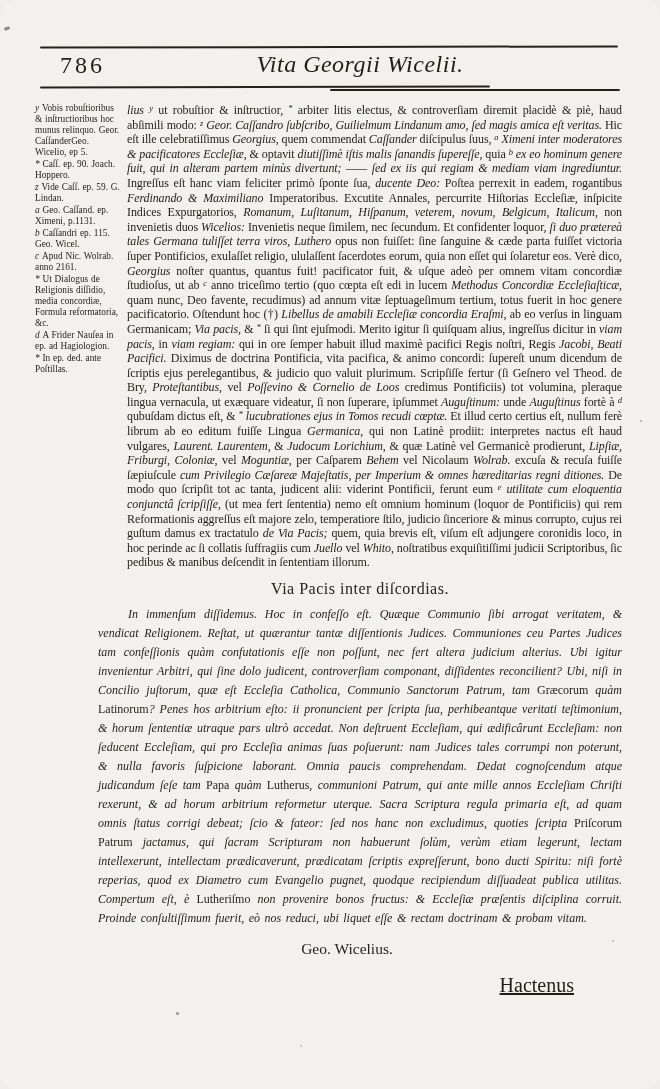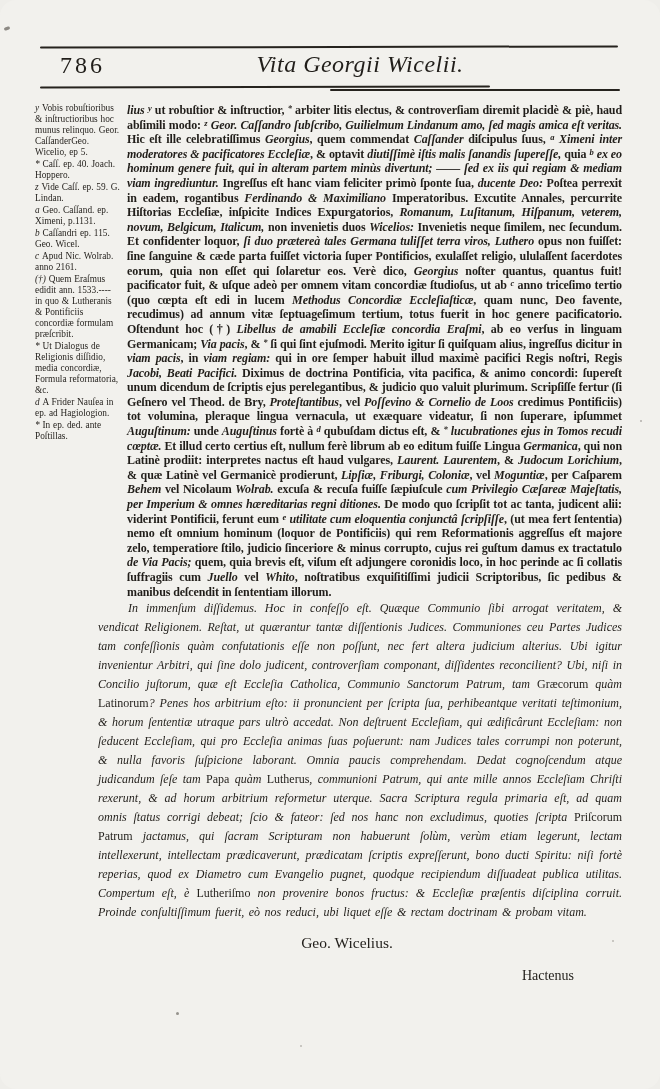--- a/index.html
+++ b/index.html
@@ -31,21 +31,21 @@
   }
   
   .body-col { position: absolute; top: 95px; left: 35px; right: 38px; margin-top: 8px; }
   .content { display: flex; align-items: flex-start; }
   .margin-notes {
     width: 92px; flex: 0 0 92px; box-sizing: border-box; padding-right: 7px;
     font-size: 9.3px; line-height: 11px; text-align: left;
   }
   .note { margin-bottom: 1px; word-spacing: 0.5px; }
   .note .marker { font-style: italic; }
-  .main-text { flex: 1 1 auto; font-weight: bold; }
+  .main-text { flex: 1 1 auto; }
   .para {
     margin: 0; text-align: justify;
     font-size: 12px; line-height: 14.6px; letter-spacing: -0.1px;
   }
   .it { font-style: italic; }
   .rm { font-style: normal; }
   sup.ref {
     font-style: italic; font-size: 8.5px; line-height: 0; vertical-align: 0.35em;
   }
   
@@ -55,21 +55,21 @@
     font-size: 16px; font-weight: normal; letter-spacing: 0.5px;
   }
   .quote {
     margin: 0; text-align: justify; text-indent: 30px;
     font-size: 12px; line-height: 19px; word-spacing: 1.5px;
   }
   .signature {
     margin-top: 12px; text-align: center; padding-right: 26px; font-size: 15.5px;
   }
   .catchword {
-    margin-top: 16px; text-align: right; padding-right: 48px; font-size: 14px;
+    margin-top: 16px; text-align: right; padding-right: 48px; font-size: 20px; text-decoration: underline;
   }
   
   .speck { position: absolute; background: #3a352e; border-radius: 50%; opacity: .55; }
   .speck.s1 { left: 4px;  top: 27px;  width: 6px; height: 3px; border-radius: 2px; transform: rotate(-20deg); }
   .speck.s2 { left: 176px; top: 1012px; width: 3px; height: 3px; opacity: .5; }
   .speck.s3 { left: 640px; top: 420px; width: 2px; height: 2px; opacity: .35; }
   .speck.s4 { left: 300px; top: 1045px; width: 2px; height: 2px; opacity: .3; }
   .speck.s5 { left: 612px; top: 940px; width: 2px; height: 2px; opacity: .3; }
 </style>
 </head>
@@ -87,36 +87,36 @@
   <div class="page-number">786</div>
   <div class="page-title">Vita Georgii Wicelii.</div>
   <div class="rule rule-bottom"></div>
   <div class="rule rule-bottom2"></div>
 
   <div class="body-col">
 
     <div class="content">
       <aside class="margin-notes">
           <div class="note"><span class="marker">y </span><span>Vobis robuſtioribus &amp; inſtructioribus hoc munus relinquo. Geor. CaſſanderGeo. Wicelio, ep 5.</span></div>
-          <div class="note"><span class="marker">* </span><span>Caſſ. ep. 40. Joach. Hoppero.</span></div>
+          <div class="note"><span class="marker">* </span><span>Caſſ. ep. 90. Joach. Hoppero.</span></div>
           <div class="note"><span class="marker">z </span><span>Vide Caſſ. ep. 59. G. Lindan.</span></div>
           <div class="note"><span class="marker">a </span><span>Geo. Caſſand. ep. Ximeni, p.1131.</span></div>
           <div class="note"><span class="marker">b </span><span>Caſſandri ep. 115. Geo. Wicel.</span></div>
           <div class="note"><span class="marker">c </span><span>Apud Nic. Wolrab. anno 2161.</span></div>
-          <div class="note"><span class="marker">(†) </span><span>Quem Eraſmus edidit ann. 1533.---- in quo &amp; Lutheranis &amp; Pontificiis concordiæ formulam præſcribit.</span></div>
           <div class="note"><span class="marker">* </span><span>Ut Dialogus de Religionis diſſidio, media concordiæ, Formula reformatoria, &amp;c.</span></div>
           <div class="note"><span class="marker">d </span><span>A Frider Nauſea in ep. ad Hagiologion.</span></div>
           <div class="note"><span class="marker">* </span><span>In ep. ded. ante Poſtillas.</span></div>
         </aside>
       <div class="main-text">
         <p class="para"><span class="it">lius </span><sup class="ref">y</sup><span class="rm"> ut robuſtior &amp; inſtructior, </span><sup class="ref">*</sup><span class="rm"> arbiter litis electus, &amp; controverſiam diremit placidè &amp; piè, haud abſimili modo: </span><sup class="ref">z</sup><span class="it"> Geor. Caſſandro ſubſcribo, Guilielmum Lindanum amo, ſed magis amica eſt veritas.</span><span class="rm"> Hic eſt ille celebratiſſimus </span><span class="it">Georgius</span><span class="rm">, quem commendat </span><span class="it">Caſſander</span><span class="rm"> diſcipulus ſuus, </span><sup class="ref">a</sup><span class="it"> Ximeni inter moderatores &amp; pacificatores Eccleſiæ</span><span class="rm">, &amp; optavit </span><span class="it">diutiſſimè iſtis malis ſanandis ſupereſſe,</span><span class="rm"> quia </span><sup class="ref">b</sup><span class="it"> ex eo hominum genere fuit, qui in alteram partem minùs divertunt; —— ſed ex iis qui regiam &amp; mediam viam ingrediuntur.</span><span class="rm"> Ingreſſus eſt hanc viam feliciter primò ſponte ſua, </span><span class="it">ducente Deo:</span><span class="rm"> Poſtea perrexit in eadem, rogantibus </span><span class="it">Ferdinando &amp; Maximiliano</span><span class="rm"> Imperatoribus. Excutite Annales, percurrite Hiſtorias Eccleſiæ, inſpicite Indices Expurgatorios, </span><span class="it">Romanum, Luſitanum, Hiſpanum, veterem, novum, Belgicum, Italicum,</span><span class="rm"> non invenietis duos </span><span class="it">Wicelios:</span><span class="rm"> Invenietis neque ſimilem, nec ſecundum. Et confidenter loquor, </span><span class="it">ſi duo prætereà tales Germana tuliſſet terra viros, Luthero</span><span class="rm"> opus non fuiſſet: ſine ſanguine &amp; cæde parta fuiſſet victoria ſuper Pontificios, exulaſſet religio, ululaſſent ſacerdotes eorum, quia non eſſet qui ſolaretur eos. Verè dico, </span><span class="it">Georgius</span><span class="rm"> noſter quantus, quantus fuit! pacificator fuit, &amp; uſque adeò per omnem vitam concordiæ ſtudioſus, ut ab </span><sup class="ref">c</sup><span class="rm"> anno triceſimo tertio (quo cœpta eſt edi in lucem </span><span class="it">Methodus Concordiæ Eccleſiaſticæ</span><span class="rm">, quam nunc, Deo favente, recudimus) ad annum vitæ ſeptuageſimum tertium, totus fuerit in hoc genere pacificatorio. Oſtendunt hoc (†) </span><span class="it">Libellus de amabili Eccleſiæ concordia Eraſmi</span><span class="rm">, ab eo verſus in linguam Germanicam; </span><span class="it">Via pacis</span><span class="rm">, &amp; </span><sup class="ref">*</sup><span class="rm"> ſi qui ſint ejuſmodi. Merito igitur ſi quiſquam alius, ingreſſus dicitur in </span><span class="it">viam pacis</span><span class="rm">, in </span><span class="it">viam regiam:</span><span class="rm"> qui in ore ſemper habuit illud maximè pacifici Regis noſtri, Regis </span><span class="it">Jacobi, Beati Pacifici.</span><span class="rm"> Diximus de doctrina Pontificia, vita pacifica, &amp; animo concordi: ſupereſt unum dicendum de ſcriptis ejus perelegantibus, &amp; judicio quo valuit plurimum. Scripſiſſe fertur (ſi Geſnero vel Theod. de Bry, </span><span class="it">Proteſtantibus</span><span class="rm">, vel </span><span class="it">Poſſevino &amp; Cornelio de Loos</span><span class="rm"> credimus Pontificiis) tot volumina, pleraque lingua vernacula, ut exæquare videatur, ſi non ſuperare, ipſummet </span><span class="it">Auguſtinum:</span><span class="rm"> unde </span><span class="it">Auguſtinus</span><span class="rm"> fortè à </span><sup class="ref">d</sup><span class="rm"> qubuſdam dictus eſt, &amp; </span><sup class="ref">*</sup><span class="it"> lucubrationes ejus in Tomos recudi cœptæ.</span><span class="rm"> Et illud certo certius eſt, nullum ferè librum ab eo editum fuiſſe Lingua </span><span class="it">Germanica</span><span class="rm">, qui non Latinè prodiit: interpretes nactus eſt haud vulgares, </span><span class="it">Laurent. Laurentem</span><span class="rm">, &amp; </span><span class="it">Judocum Lorichium</span><span class="rm">, &amp; quæ Latinè vel Germanicè prodierunt, </span><span class="it">Lipſiæ, Friburgi, Coloniæ</span><span class="rm">, vel </span><span class="it">Moguntiæ</span><span class="rm">, per Caſparem </span><span class="it">Behem</span><span class="rm"> vel Nicolaum </span><span class="it">Wolrab.</span><span class="rm"> excuſa &amp; recuſa fuiſſe ſæpiuſcule </span><span class="it">cum Privilegio Cæſareæ Majeſtatis, per Imperium &amp; omnes hæreditarias regni ditiones.</span><span class="rm"> De modo quo ſcripſit tot ac tanta, judicent alii: viderint Pontificii, ferunt eum </span><sup class="ref">e</sup><span class="it"> utilitate cum eloquentia conjunctâ ſcripſiſſe</span><span class="rm">, (ut mea fert ſententia) nemo eſt omnium hominum (loquor de Pontificiis) qui rem Reformationis aggreſſus eſt majore zelo, temperatiore ſtilo, judicio ſinceriore &amp; minus corrupto, cujus rei guſtum damus ex tractatulo </span><span class="it">de Via Pacis;</span><span class="rm"> quem, quia brevis eſt, viſum eſt adjungere coronidis loco, in hoc perinde ac ſi collatis ſuffragiis cum </span><span class="it">Juello</span><span class="rm"> vel </span><span class="it">Whito</span><span class="rm">, noſtratibus exquiſitiſſimi judicii Scriptoribus, ſic pedibus &amp; manibus deſcendit in ſententiam illorum.</span></p>
       </div>
     </div>
 
     <div class="section">
+      <h2 class="section-heading">Via Pacis inter diſcordias.</h2>
       <p class="quote"><span class="it">In immenſum diſſidemus. Hoc in confeſſo eſt. Quæque Communio ſibi arrogat veritatem, &amp; vendicat Religionem. Reſtat, ut quærantur tantæ diſſentionis Judices. Communiones ceu Partes Judices tam confeſſionis quàm confutationis eſſe non poſſunt, nec fert altera judicium alterius. Ubi igitur invenientur Arbitri, qui ſine dolo judicent, controverſiam componant, diſſidentes reconcilient? Ubi, niſi in Concilio juſtorum, quæ eſt Eccleſia Catholica, Communio Sanctorum Patrum, tam </span><span class="rm">Græcorum</span><span class="it"> quàm </span><span class="rm">Latinorum</span><span class="it">? Penes hos arbitrium eſto: ii pronuncient per ſcripta ſua, perhibeantque veritati teſtimonium, &amp; horum ſententiæ utraque pars ultrò accedat. Non deſtruent Eccleſiam, qui ædificârunt Eccleſiam: non ſeducent Eccleſiam, qui pro Eccleſia animas ſuas poſuerunt: nam Judices tales corrumpi non poterunt, &amp; nulla favoris ſuſpicione laborant. Omnia paucis comprehendam. Dedat cognoſcendum atque judicandum ſeſe tam </span><span class="rm">Papa</span><span class="it"> quàm </span><span class="rm">Lutherus</span><span class="it">, communioni Patrum, qui ante mille annos Eccleſiam Chriſti rexerunt, &amp; ad horum arbitrium reformetur uterque. Sacra Scriptura regula primaria eſt, ad quam omnis ſtatus corrigi debeat; ſcio &amp; fateor: ſed nos hanc non excludimus, quoties ſcripta </span><span class="rm">Priſcorum Patrum</span><span class="it"> jactamus, qui ſacram Scripturam non habuerunt ſolùm, verùm etiam legerunt, lectam intellexerunt, intellectam prædicaverunt, prædicatam ſcriptis expreſſerunt, bono ducti Spiritu: niſi fortè reperias, quod ex Diametro cum Evangelio pugnet, quodque recipiendum diſſuadeat publica utilitas. Compertum eſt, è </span><span class="rm">Lutheriſmo</span><span class="it"> non provenire bonos fructus: &amp; Eccleſiæ præſentis diſciplina corruit. Proinde conſultiſſimum fuerit, eò nos reduci, ubi liquet eſſe &amp; rectam doctrinam &amp; probam vitam.</span></p>
       <div class="signature">Geo. Wicelius.</div>
     </div>
 
     <div class="catchword">Hactenus</div>
 
   </div>
 
 </div>
 

